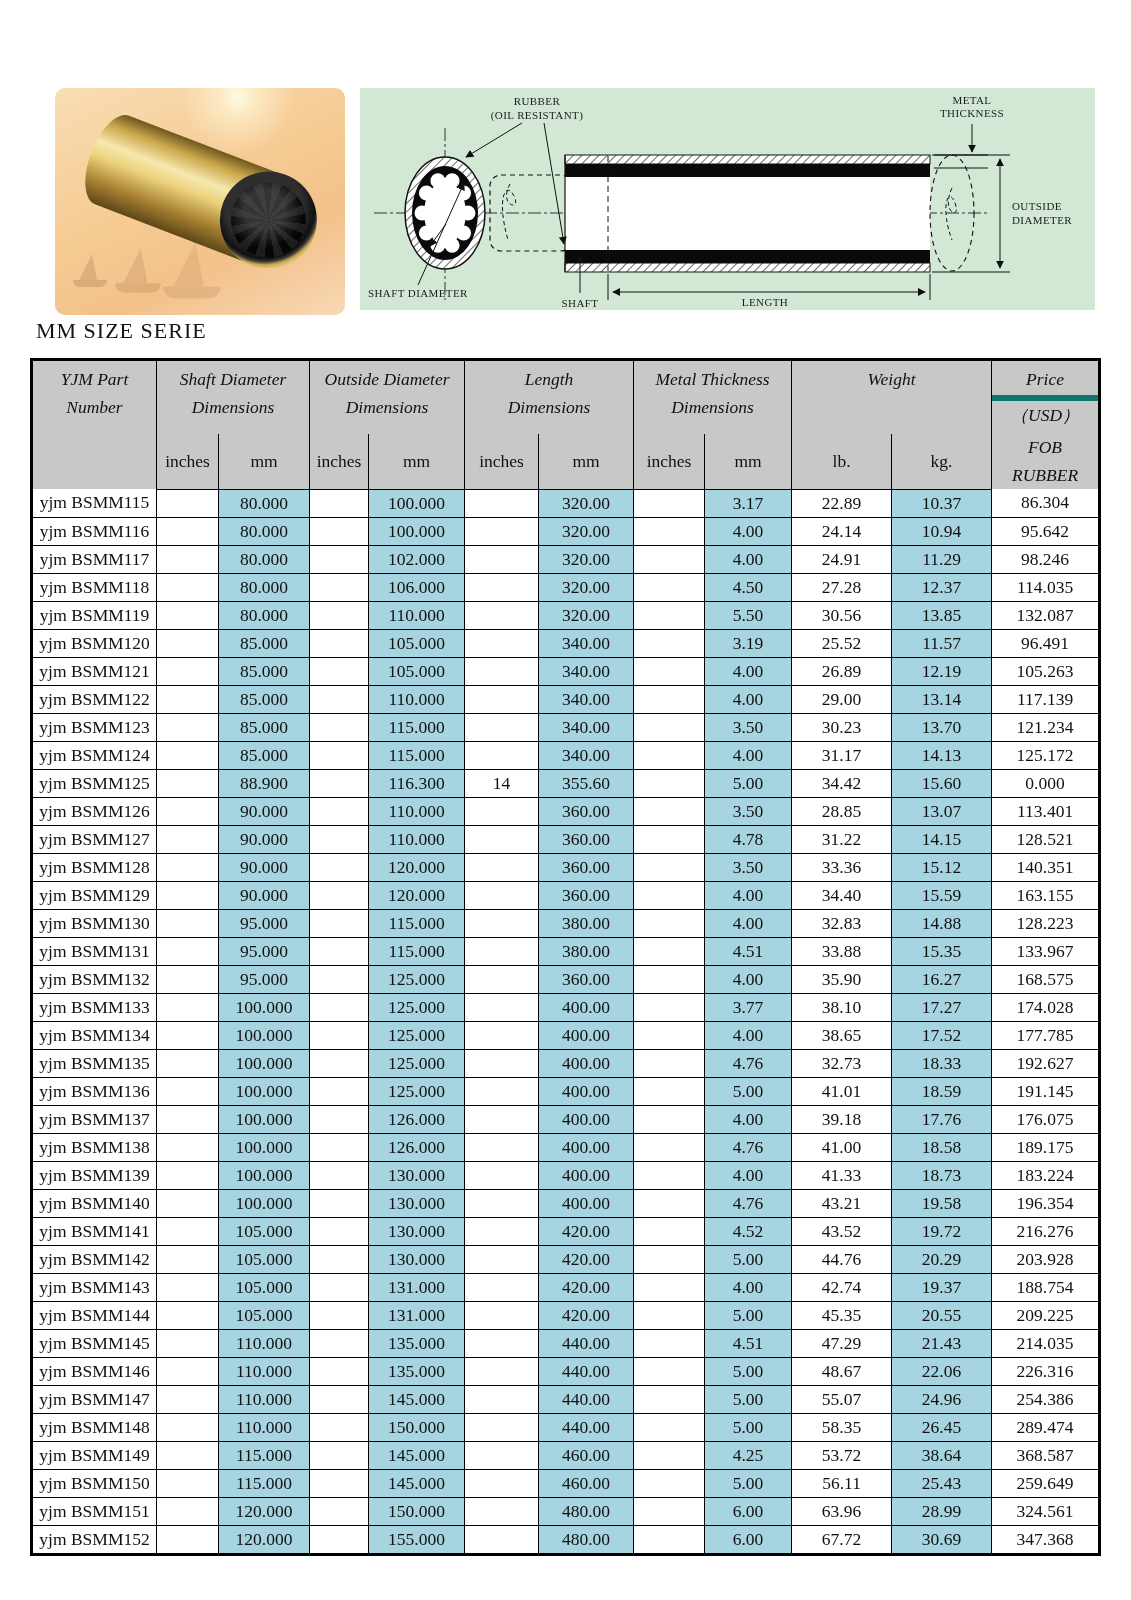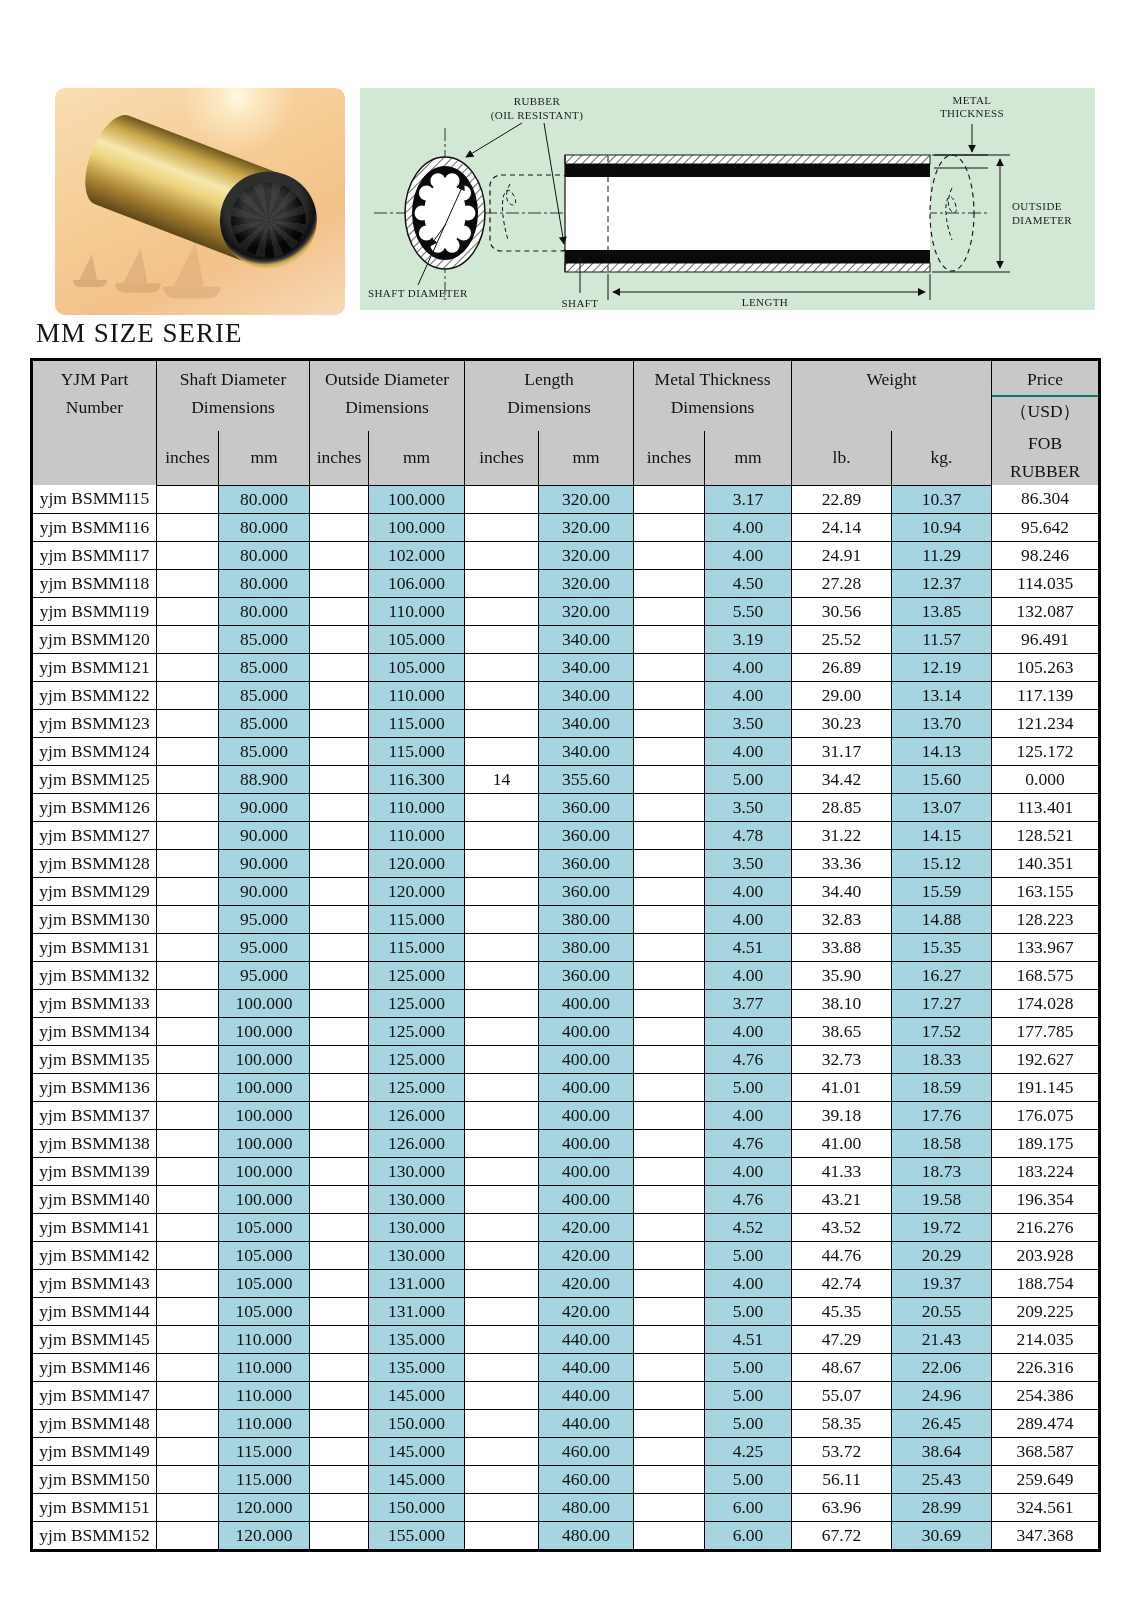--- a/index.html
+++ b/index.html
@@ -29,34 +29,34 @@
         background:
           radial-gradient(circle at 40% 38%, rgba(90,90,90,.55) 0 30%, rgba(0,0,0,0) 60%),
           repeating-conic-gradient(#060606 0 15deg, #1e1e1e 15deg 30deg);}
 
   
   .diagram{position:absolute;left:360px;top:88px;width:735px;height:222px;background:var(--diagram-bg,#d3e8d4);}
   .diagram svg{display:block;}
   .dtext{font-family:"Liberation Serif","DejaVu Serif",serif;font-size:11px;fill:#1c1c1c;letter-spacing:.4px;}
 
   
-  .title{position:absolute;left:36px;top:318px;font-size:27px;letter-spacing:1px;color:#141414;}
+  .title{position:absolute;left:36px;top:318px;font-size:22px;letter-spacing:1px;color:#141414;}
 
   
   table.sizes{position:absolute;left:30px;top:358px;width:1068px;border-collapse:collapse;
               table-layout:fixed;border:3px solid #000;}
   table.sizes th, table.sizes td{border:1.5px solid #000;font-weight:normal;
               font-size:17.5px;text-align:center;padding:0;overflow:hidden;white-space:nowrap;}
   thead th{background:var(--header-bg,#c8c8c8);}
   tr.group-row th{vertical-align:top;padding-top:4px;border-bottom-style:hidden;height:62px;}
-  tr.group-row th div{line-height:28px;}
+  tr.group-row th div{line-height:28px;font-style:italic;}
   tr.sub-row th{border-top-style:hidden;height:50px;vertical-align:middle;}
   th.part-h, th.price-h{border-bottom-style:solid;vertical-align:top;}
   th.price-h{padding:0;}
-  .p1{height:30px;line-height:31px;border-bottom:2px solid #0f766e;}
+  .p1{height:30px;line-height:31px;border-bottom:6px solid #0f766e;}
   .p2{height:29px;line-height:31px;}
   .p3{line-height:24px;padding-top:3px;}
   tbody td{height:27px;background:#fff;}
   td.c-part{text-align:left;padding-left:3px;font-size:18px;margin-top:43px;}
   td.c-mm, td.c-kg{background:var(--highlight,#a6d4e0);}
   tbody tr{page-break-inside:avoid;}
 </style>
 </head>
 <body>
 

